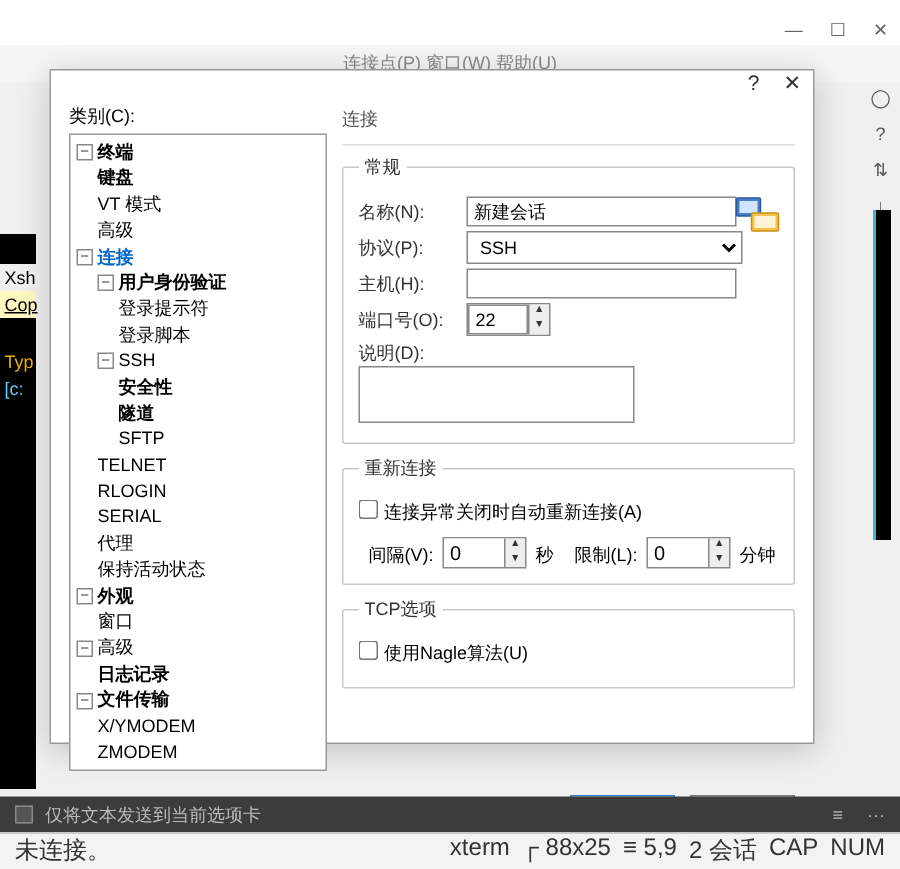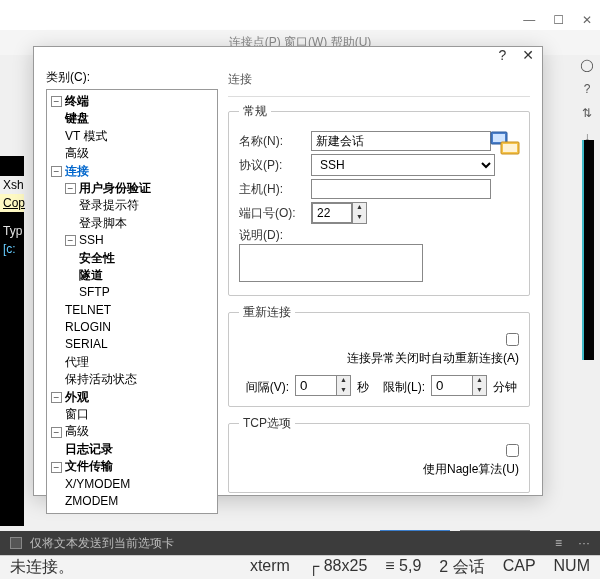--- a/index.html
+++ b/index.html
@@ -41,21 +41,21 @@
     position: absolute;
     left: 0; top: 156px;
     width: 24px;
     color: #fff;
     background: #000;
     height: 370px;
   }
   .left-fragments div { padding: 2px 3px; }
   .lf-xsh { background: #f0f0f0; color:#000; margin-top:20px;}
   .lf-cop { background: #fef9c3; color:#000;text-decoration:underline;}
-  .lf-typ { color:#e5e5e5; margin-top:10px;}
+  .lf-typ { color:#eab308; margin-top:20px;}
   .lf-c   { color:#6cf;}
 
   
   .dialog {
     position: absolute;
     top: 46px;
     left: 33px;
     width: 510px;
     height: 450px;
     background: #fff;
@@ -184,21 +184,21 @@
     line-height: 7px;
     text-align: center;
     color: #333;
     cursor: pointer;
   }
   .desc-area {
     width: 184px;
     height: 38px;
     resize: none;
   }
-  .checkbox-row { display: flex; align-items: flex-end; gap: 4px; margin: 4px 0; flex-direction: column; }
+  .checkbox-row { display: flex; align-items: flex-start; gap: 4px; margin: 4px 0; }
   .checkbox-row input { width: 13px; height: 13px; }
   .inline-row { display: flex; align-items: flex-end; gap: 6px; margin-top: 8px; }
 
   
   .dlg-buttons {
     display: flex;
     justify-content: flex-end;
     gap: 10px;
     padding: 6px 12px 10px 0;
   }
@@ -237,21 +237,21 @@
     height: 24px;
     background: #f3f3f3;
     color: #333;
     display: flex;
     align-items: center;
     padding: 0 10px;
     border-top: 1px solid #ccc;
     font-size: 16px;
   }
   .status2 .seg { margin-right: 18px; }
-  .status2 .right { margin-left: auto; display:flex; gap:18px; }
+  .status2 .right { margin-left: auto; display:flex; gap:8px; }
 
   .hr-sep {
     border: none;
     border-top: 1px solid #ddd;
     margin: 2px 0 6px 0;
   }
   .right-icons {
     position:absolute; right:4px; top:58px;
     display:flex; flex-direction:column; gap:10px;
     color:#555;

